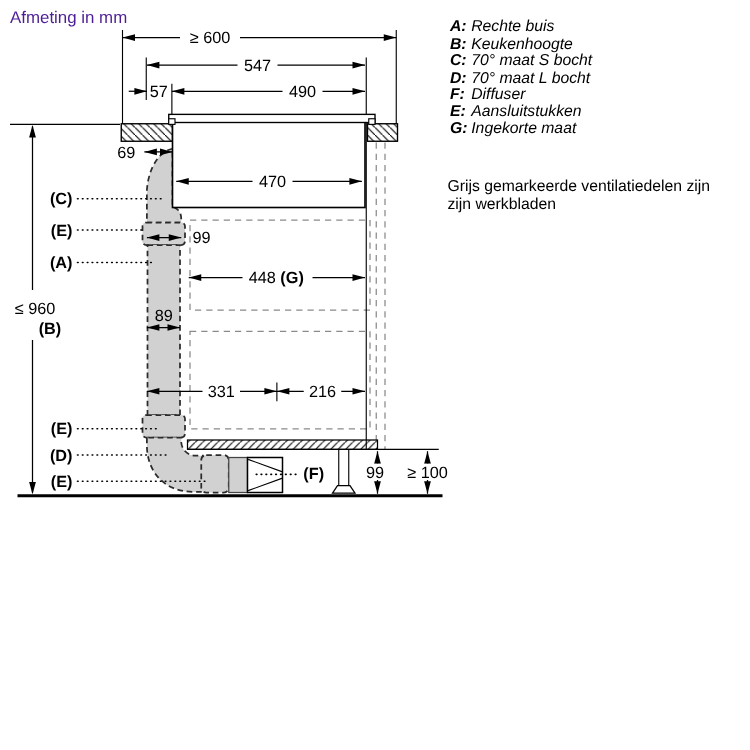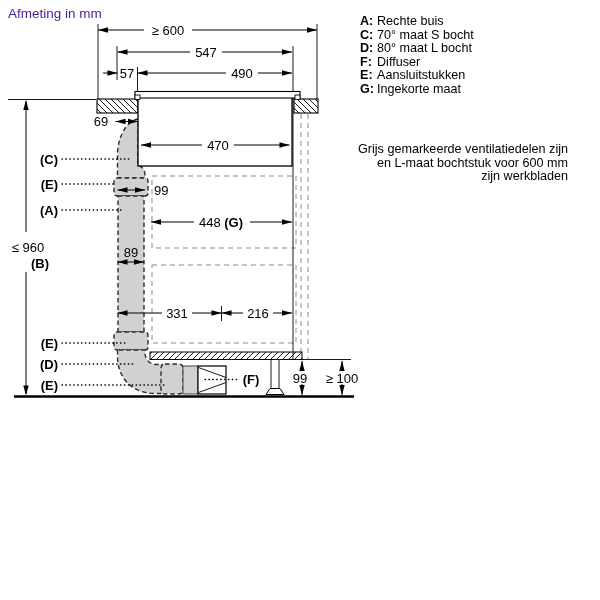--- a/index.html
+++ b/index.html
@@ -7,56 +7,56 @@
     width:600px;height:600px;position:relative;overflow:hidden;
     background:#ffffff;color:#000;
     font-family:"Liberation Sans", sans-serif;
   }
   .title{
     position:absolute;left:8px;top:6px;
     font-size:13.5px;color:#4c1d95;
   }
   .legend{
     position:absolute;left:360px;top:15px;
-    font-size:12.6px;line-height:13.5px;white-space:nowrap;
+    font-size:12.6px;line-height:13.5px;white-space:nowrap;font-style:italic;
   }
   .legend .k{font-weight:bold;display:inline-block;min-width:17px;}
   .note{
     position:absolute;left:358px;top:143px;
-    font-size:12.6px;line-height:13.6px;white-space:nowrap;text-align:right;
+    font-size:12.6px;line-height:13.6px;white-space:nowrap;
   }
   svg{position:absolute;left:0;top:0;}
   svg text{font-family:"Liberation Sans", sans-serif;font-size:13px;fill:#000;}
   text.bold{font-weight:bold;font-size:13px;}
   .thin{stroke:#000;stroke-width:0.9;fill:none;}
   .dimline{stroke:#000;stroke-width:1;fill:none;}
   .arrow{fill:#000;stroke:none;}
   .duct{fill:#d1d1d1;stroke:#2b2b2b;stroke-width:1.4;stroke-dasharray:4.5 3;}
   .ductsolid{fill:#d1d1d1;stroke:#444;stroke-width:1;}
   .hidden-edge{stroke:#8a8a8a;stroke-width:1;fill:none;stroke-dasharray:5 4;}
   .leader{stroke:#000;stroke-width:1.3;fill:none;stroke-dasharray:0.5 3.4;stroke-linecap:round;}
   .whitebg{fill:#fff;stroke:none;}
 </style>
 </head>
 <body>
 
 <div class="title">Afmeting in mm</div>
 
 <div class="legend">
   <div><span class="k">A:</span><span>Rechte buis</span></div>
+  <div><span class="k">B:</span><span>Keukenhoogte</span></div>
   <div><span class="k">C:</span><span>70° maat S bocht</span></div>
-  <div><span class="k">D:</span><span>80° maat L bocht</span></div>
+  <div><span class="k">D:</span><span>70° maat L bocht</span></div>
   <div><span class="k">F:</span><span>Diffuser</span></div>
   <div><span class="k">E:</span><span>Aansluitstukken</span></div>
   <div><span class="k">G:</span><span>Ingekorte maat</span></div>
 </div>
 
 <div class="note">
   <div>Grijs gemarkeerde ventilatiedelen zijn</div>
-  <div>en L-maat bochtstuk voor 600 mm</div>
   <div>zijn werkbladen</div>
 </div>
 
 <svg width="600" height="410" viewBox="0 0 600 410">
   <defs>
     <pattern id="hatchA" width="6" height="6" patternUnits="userSpaceOnUse">
       <path d="M0,0 L6,6" stroke="#000" stroke-width="0.9"></path>
     </pattern>
     <pattern id="hatchB" width="6" height="6" patternUnits="userSpaceOnUse">
       <path d="M0,6 L6,0" stroke="#000" stroke-width="0.9"></path>

